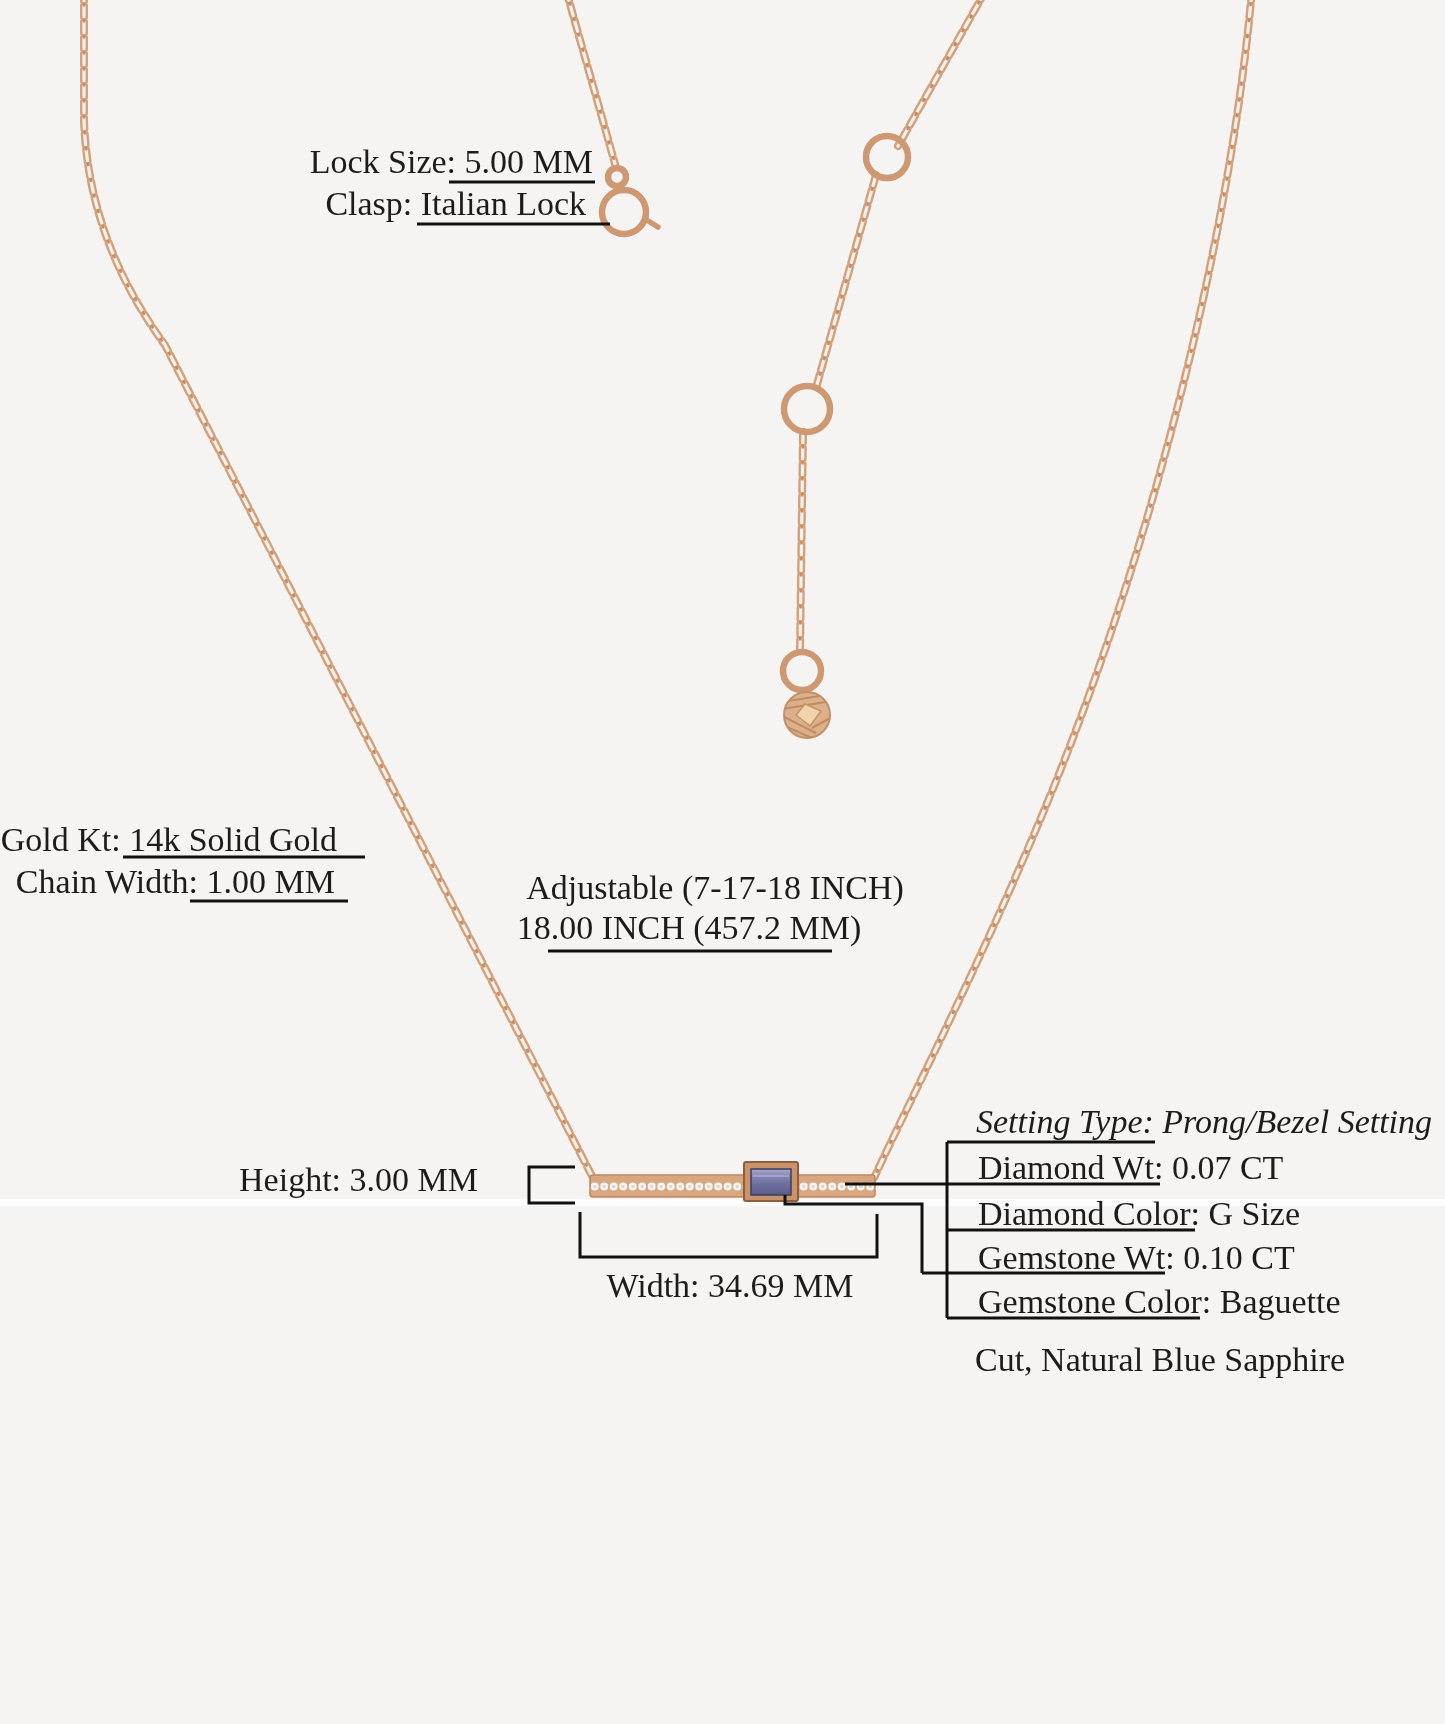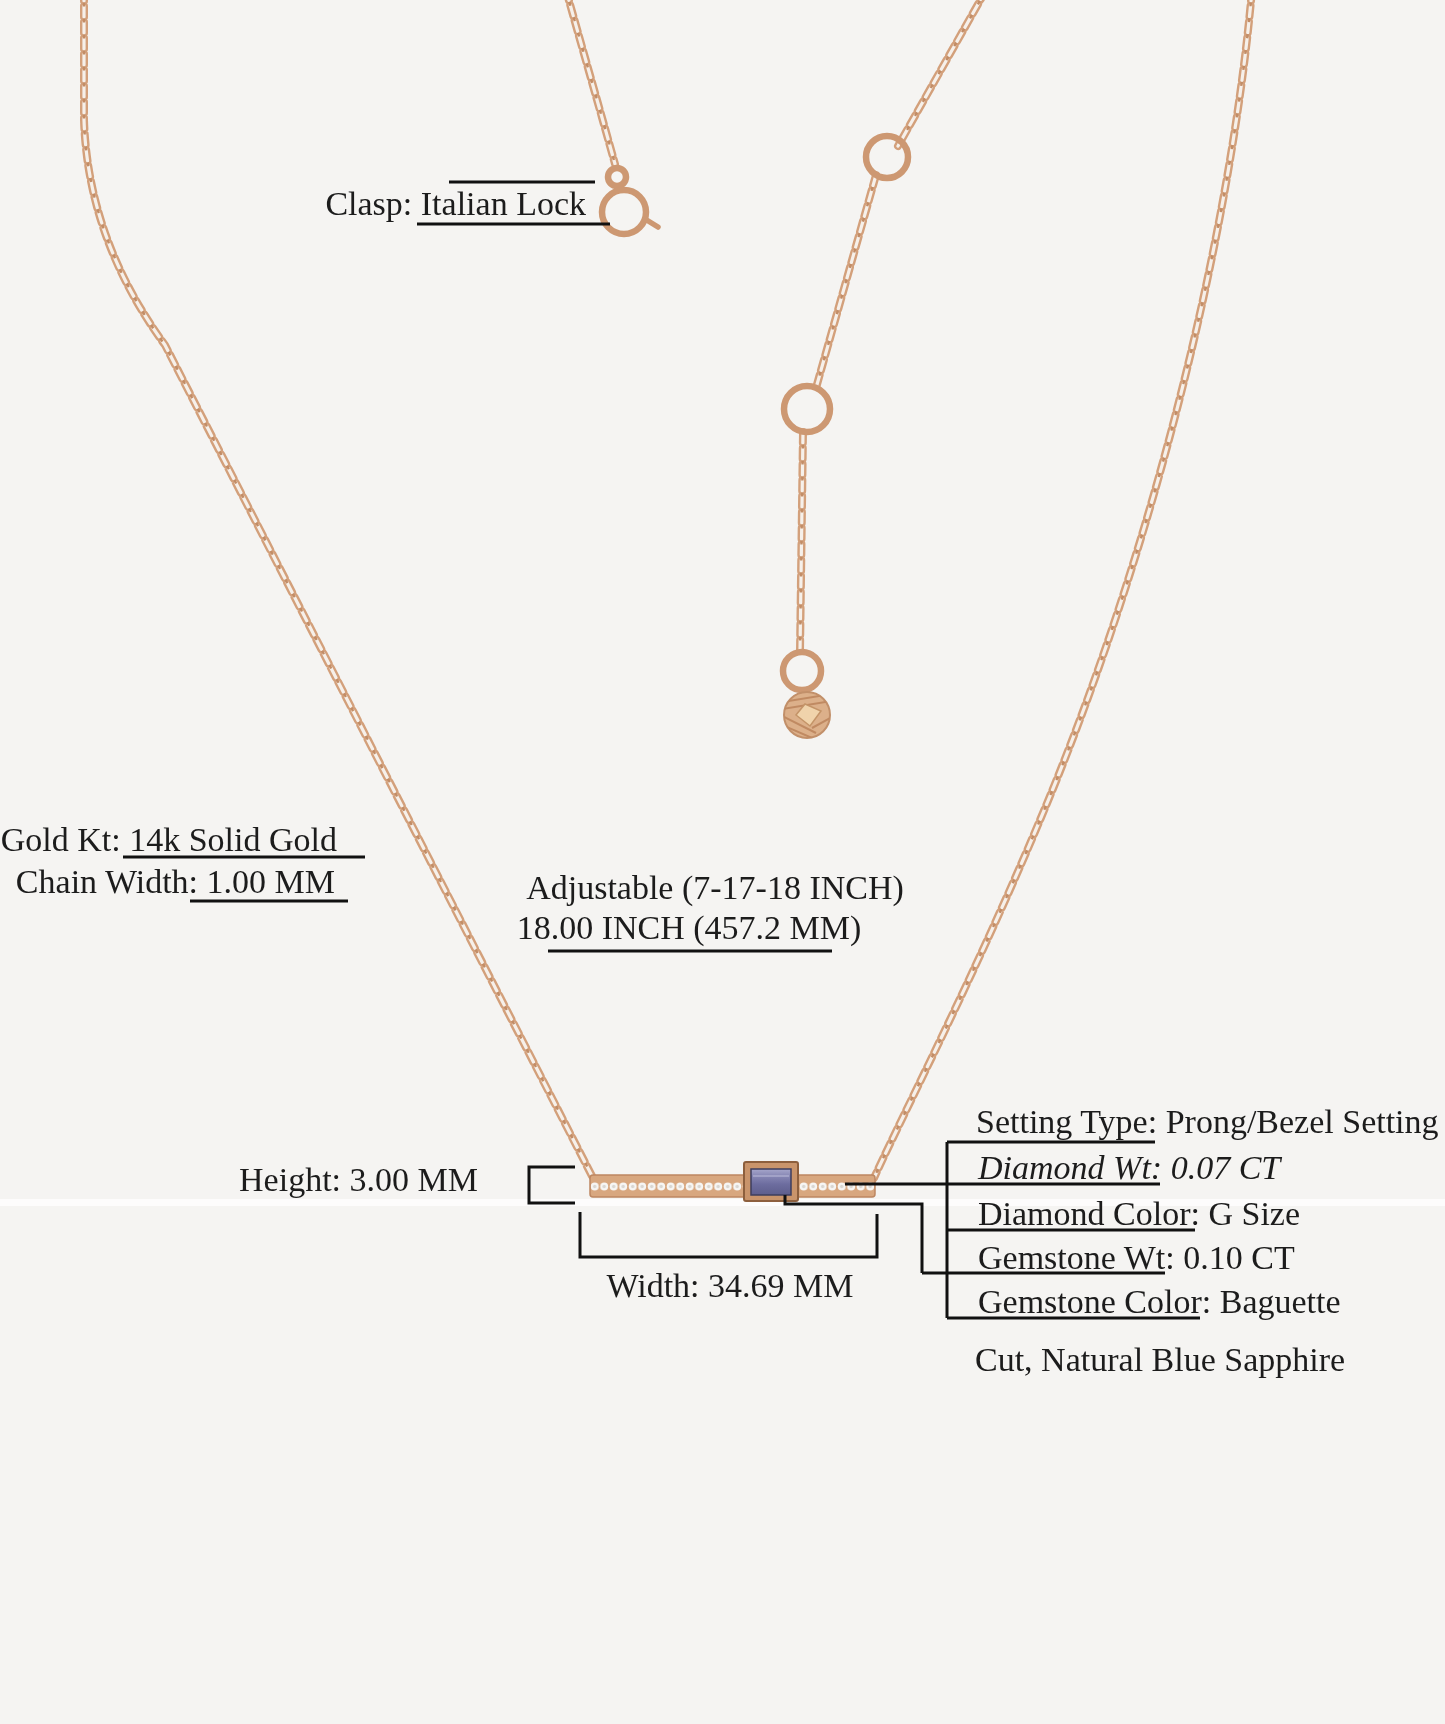--- a/index.html
+++ b/index.html
@@ -117,30 +117,31 @@
     </g>
     <g>
       <path class="annline" d="M 449,182 L 595,182"></path>
       <path class="annline" d="M 417,224 L 610,224"></path>
       <path class="annline" d="M 123,857 L 365,857"></path>
       <path class="annline" d="M 190,901 L 348,901"></path>
       <path class="annline" d="M 548,951 L 832,951"></path>
     </g>
   </svg>
 
+  <div class="lbl" style="top:142px;right:852px;">Lock Size: 5.00 MM</div>
   <div class="lbl" style="top:184px;right:859px;">Clasp: Italian Lock</div>
 
   <div class="lbl" style="top:820px;right:1108px;">Gold Kt: 14k Solid Gold</div>
   <div class="lbl" style="top:862px;right:1110px;">Chain Width: 1.00 MM</div>
 
   <div class="lbl ctr" style="top:868px;left:715px;">Adjustable (7-17-18 INCH)</div>
   <div class="lbl ctr" style="top:908px;left:689px;">18.00 INCH (457.2 MM)</div>
 
   <div class="lbl" style="top:1160px;right:967px;">Height: 3.00 MM</div>
   <div class="lbl ctr" style="top:1266px;left:730px;">Width: 34.69 MM</div>
 
-  <div class="lbl" style="top:1102px;left:976px;">Setting Type: Prong/Bezel Setting</div>
-  <div class="lbl" style="top:1148px;left:978px;font-style:italic;">Diamond Wt: 0.07 CT</div>
+  <div class="lbl" style="top:1102px;left:976px;font-style:italic;">Setting Type: Prong/Bezel Setting</div>
+  <div class="lbl" style="top:1148px;left:978px;">Diamond Wt: 0.07 CT</div>
   <div class="lbl" style="top:1194px;left:978px;">Diamond Color: G Size</div>
   <div class="lbl" style="top:1238px;left:978px;">Gemstone Wt: 0.10 CT</div>
   <div class="lbl" style="top:1340px;left:975px;">Cut, Natural Blue Sapphire</div>
   <div class="lbl" style="top:1282px;left:978px;">Gemstone Color: Baguette</div>
 </div>
 
 </body></html>

